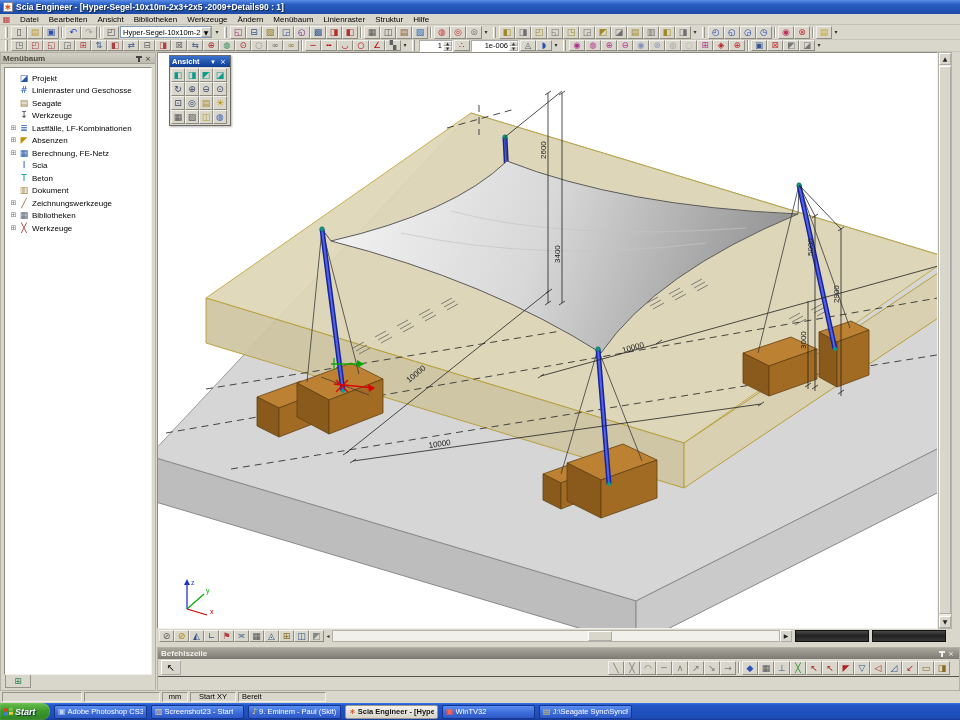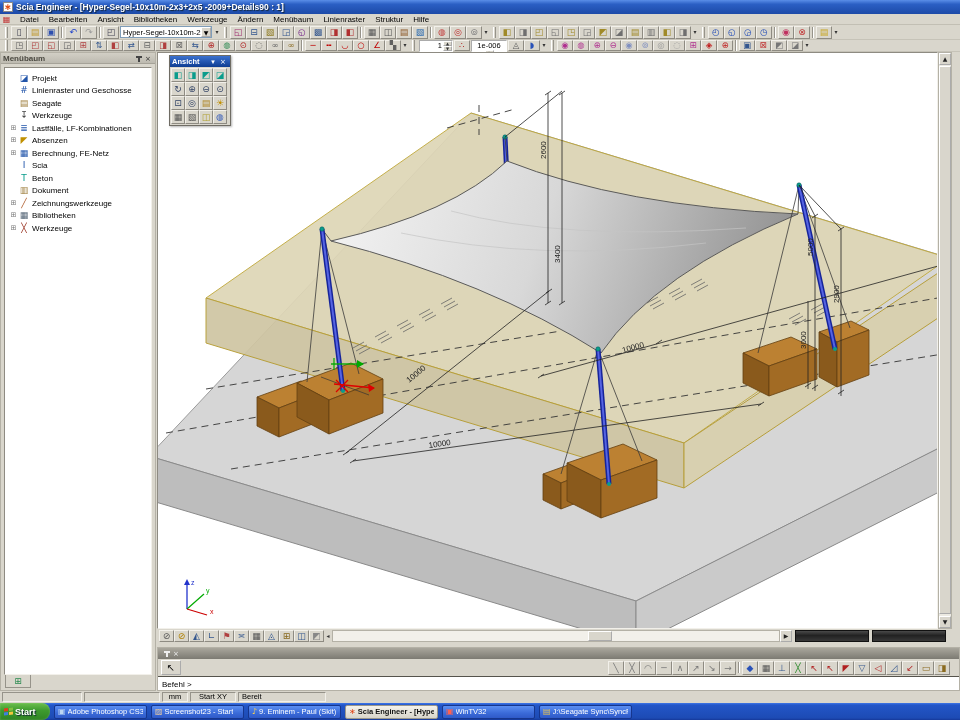--- a/index.html
+++ b/index.html
@@ -119,21 +119,21 @@
   #taskbar { left:0; top:703px; width:960px; height:17px;
     background:linear-gradient(180deg,#3f77e8 0%,#2356c8 12%,#1d4bb4 88%,#15389a 100%);
     display:flex; align-items:center; gap:4px; padding-right:4px; }
   #startbtn { width:50px; height:17px; border-radius:0 8px 8px 0;
     background:linear-gradient(180deg,#6cbf4c 0%,#3d9a2e 45%,#2f8424 100%);
     display:flex; align-items:center; gap:2px; padding-left:4px; box-shadow:inset 0 0 2px #fff4; }
   #startbtn .flag { display:grid; grid-template-columns:4px 4px; grid-template-rows:3px 3px; gap:1px; transform:skewY(-6deg); }
   #startbtn .flag i { display:block; }
   #startbtn .flag i:nth-child(1){background:#e43a1e;} #startbtn .flag i:nth-child(2){background:#7fbf3f;}
   #startbtn .flag i:nth-child(3){background:#3f7fdf;} #startbtn .flag i:nth-child(4){background:#f4c63f;}
-  #startbtn .slabel { color:#fff; font-weight:bold; font-size:9px; text-shadow:1px 1px 1px #123; }
+  #startbtn .slabel { color:#fff; font-weight:bold; font-style:italic; font-size:9px; text-shadow:1px 1px 1px #123; }
   .task { width:93px; height:14px; border-radius:2px; border:1px solid #16368e;
     background:linear-gradient(180deg,#5b8ef2,#3a6ad8 60%,#2f5ac8);
     display:flex; align-items:center; gap:2px; padding:0 3px; overflow:hidden; }
   .task-ic { font:8px/10px "DejaVu Sans",sans-serif; }
   .task-label { color:#fff; font-size:7.5px; white-space:nowrap; overflow:hidden; }
   #tasks { display:flex; gap:4px; }
   #tasks .task:nth-child(4) { background:linear-gradient(180deg,#f4f2ec,#d8d5ca); border-color:#9a978c; }
   #tasks .task:nth-child(4) .task-label { color:#111; font-weight:bold; }
 </style>
 </head>
@@ -249,21 +249,21 @@
   <span class="tdrop">▾</span>
   <span class="thandle"></span>
   <div class="spin" style="width:34px;">
     <span class="sval" style="flex:1">1</span>
     <span class="sarr">
         <span>▲</span>
         <span>▼</span>
       </span>
   </div>
   <span class="tbtn" style="color: rgb(176, 32, 32);">∴</span>
-  <div class="spin" style="width:36px;flex-direction:column;">
+  <div class="spin" style="width:48px;">
     <span class="sval" style="flex:1">1e-006</span>
     <span class="sarr">
         <span>▲</span>
         <span>▼</span>
       </span>
   </div>
   <span class="tbtn" style="color: rgb(96, 96, 96);">◬</span>
     <span class="tbtn" style="color: rgb(42, 82, 184);">◗</span>
   <span class="tdrop">▾</span>
   <span class="thandle"></span>
@@ -554,20 +554,21 @@
   <div id="htrack">
     <div id="hthumb"></div>
   </div>
   <span class="scrbtn" style="position:static;">▶</span>
   <div class="darkpane"></div>
   <div class="darkpane"></div>
 </div>
 
 <div class="abs" id="cmdpanel">
   <div id="cmdhead">
+    <span class="dtitle">Befehlszeile</span>
     <span class="hbtn pin"></span>
     <span class="hbtn">×</span>
   </div>
   <div id="cmdtools">
     <span class="cursorbtn">↖</span>
     <div class="snaps">
       <span class="tbtn" style="color: rgb(119, 119, 119);">╲</span>
         <span class="tbtn" style="color: rgb(119, 119, 119);">╳</span>
         <span class="tbtn" style="color: rgb(119, 119, 119);">◠</span>
         <span class="tbtn" style="color: rgb(119, 119, 119);">─</span>
@@ -584,23 +585,20 @@
         <span class="tbtn" style="color: rgb(176, 32, 32);">↖</span>
         <span class="tbtn" style="color: rgb(176, 32, 32);">◤</span>
         <span class="tbtn" style="color: rgb(51, 86, 142);">▽</span>
         <span class="tbtn" style="color: rgb(176, 32, 32);">◁</span>
         <span class="tbtn" style="color: rgb(51, 86, 142);">◿</span>
         <span class="tbtn" style="color: rgb(176, 32, 32);">↙</span>
         <span class="tbtn" style="color: rgb(138, 106, 32);">▭</span>
         <span class="tbtn" style="color: rgb(138, 106, 32);">◨</span>
     </div>
   </div>
-  <div id="cmdinput">
-    <span>Befehl &gt;</span>
-  </div>
 </div>
 
 <div class="abs" id="statusbar">
   <span class="sbcell"></span>
     <span class="sbcell"></span>
     <span class="sbcell">mm</span>
     <span class="sbcell">Start XY</span>
     <span class="sbcell">Bereit</span>
 </div>
 

